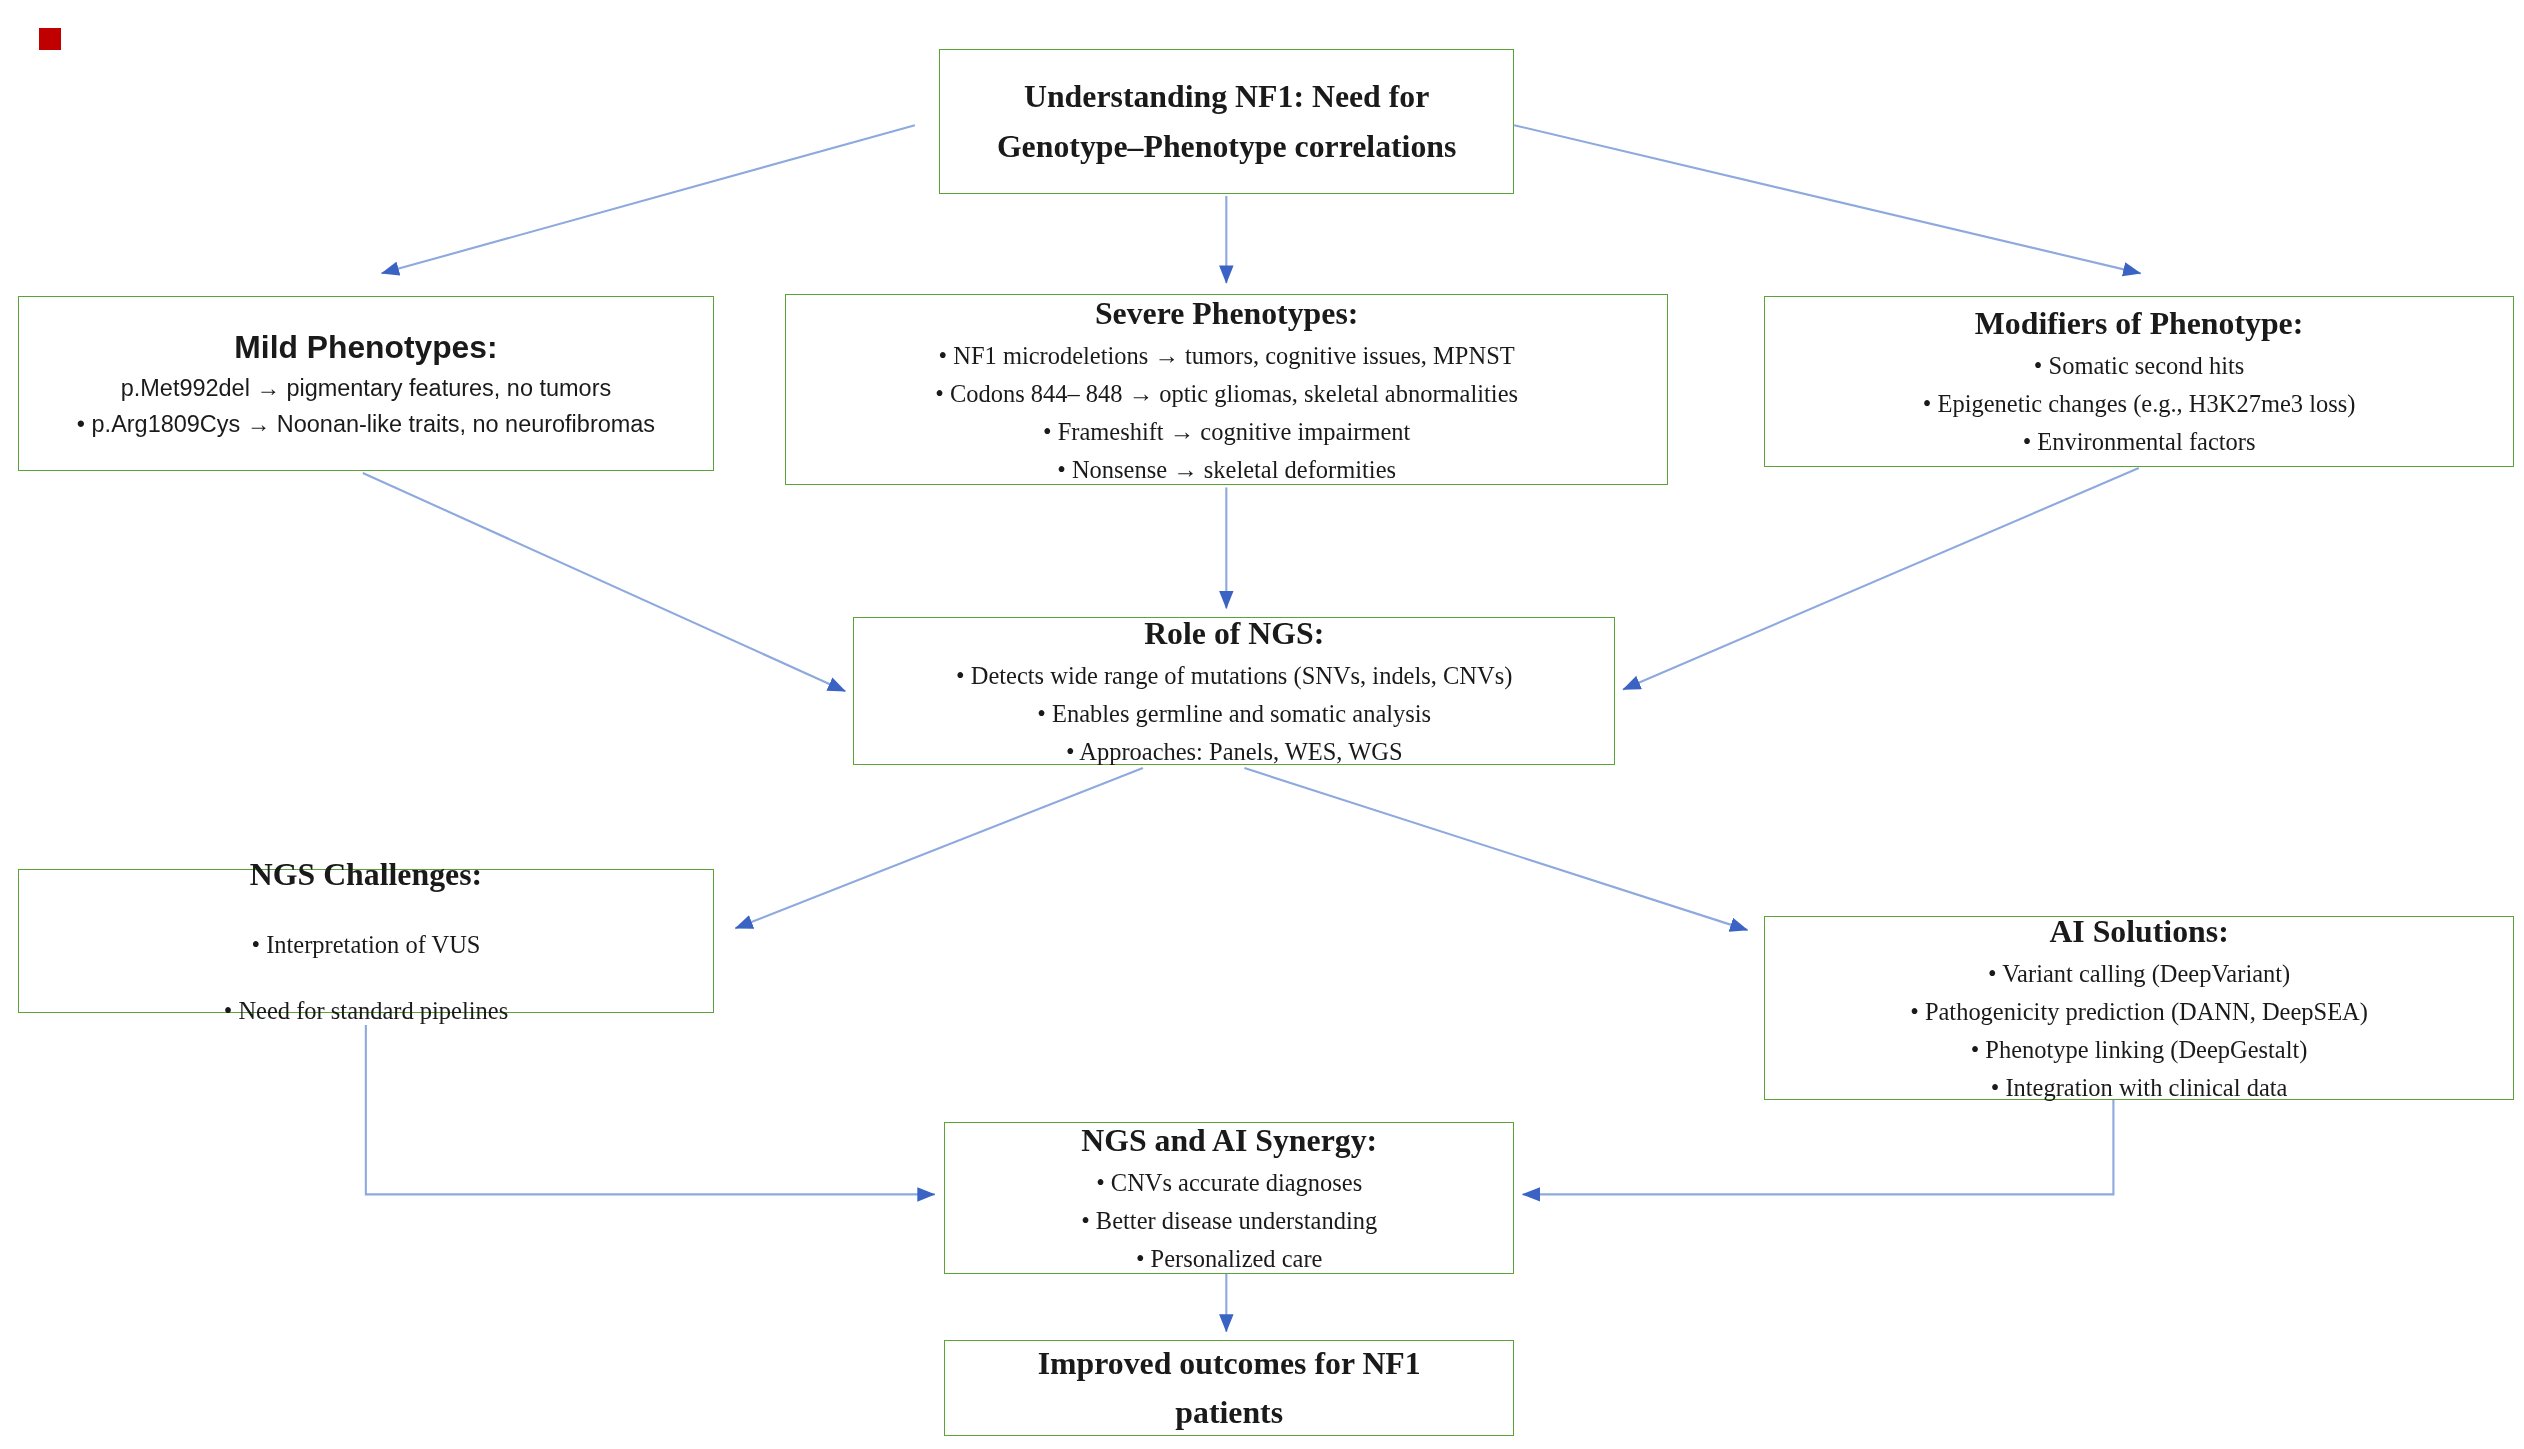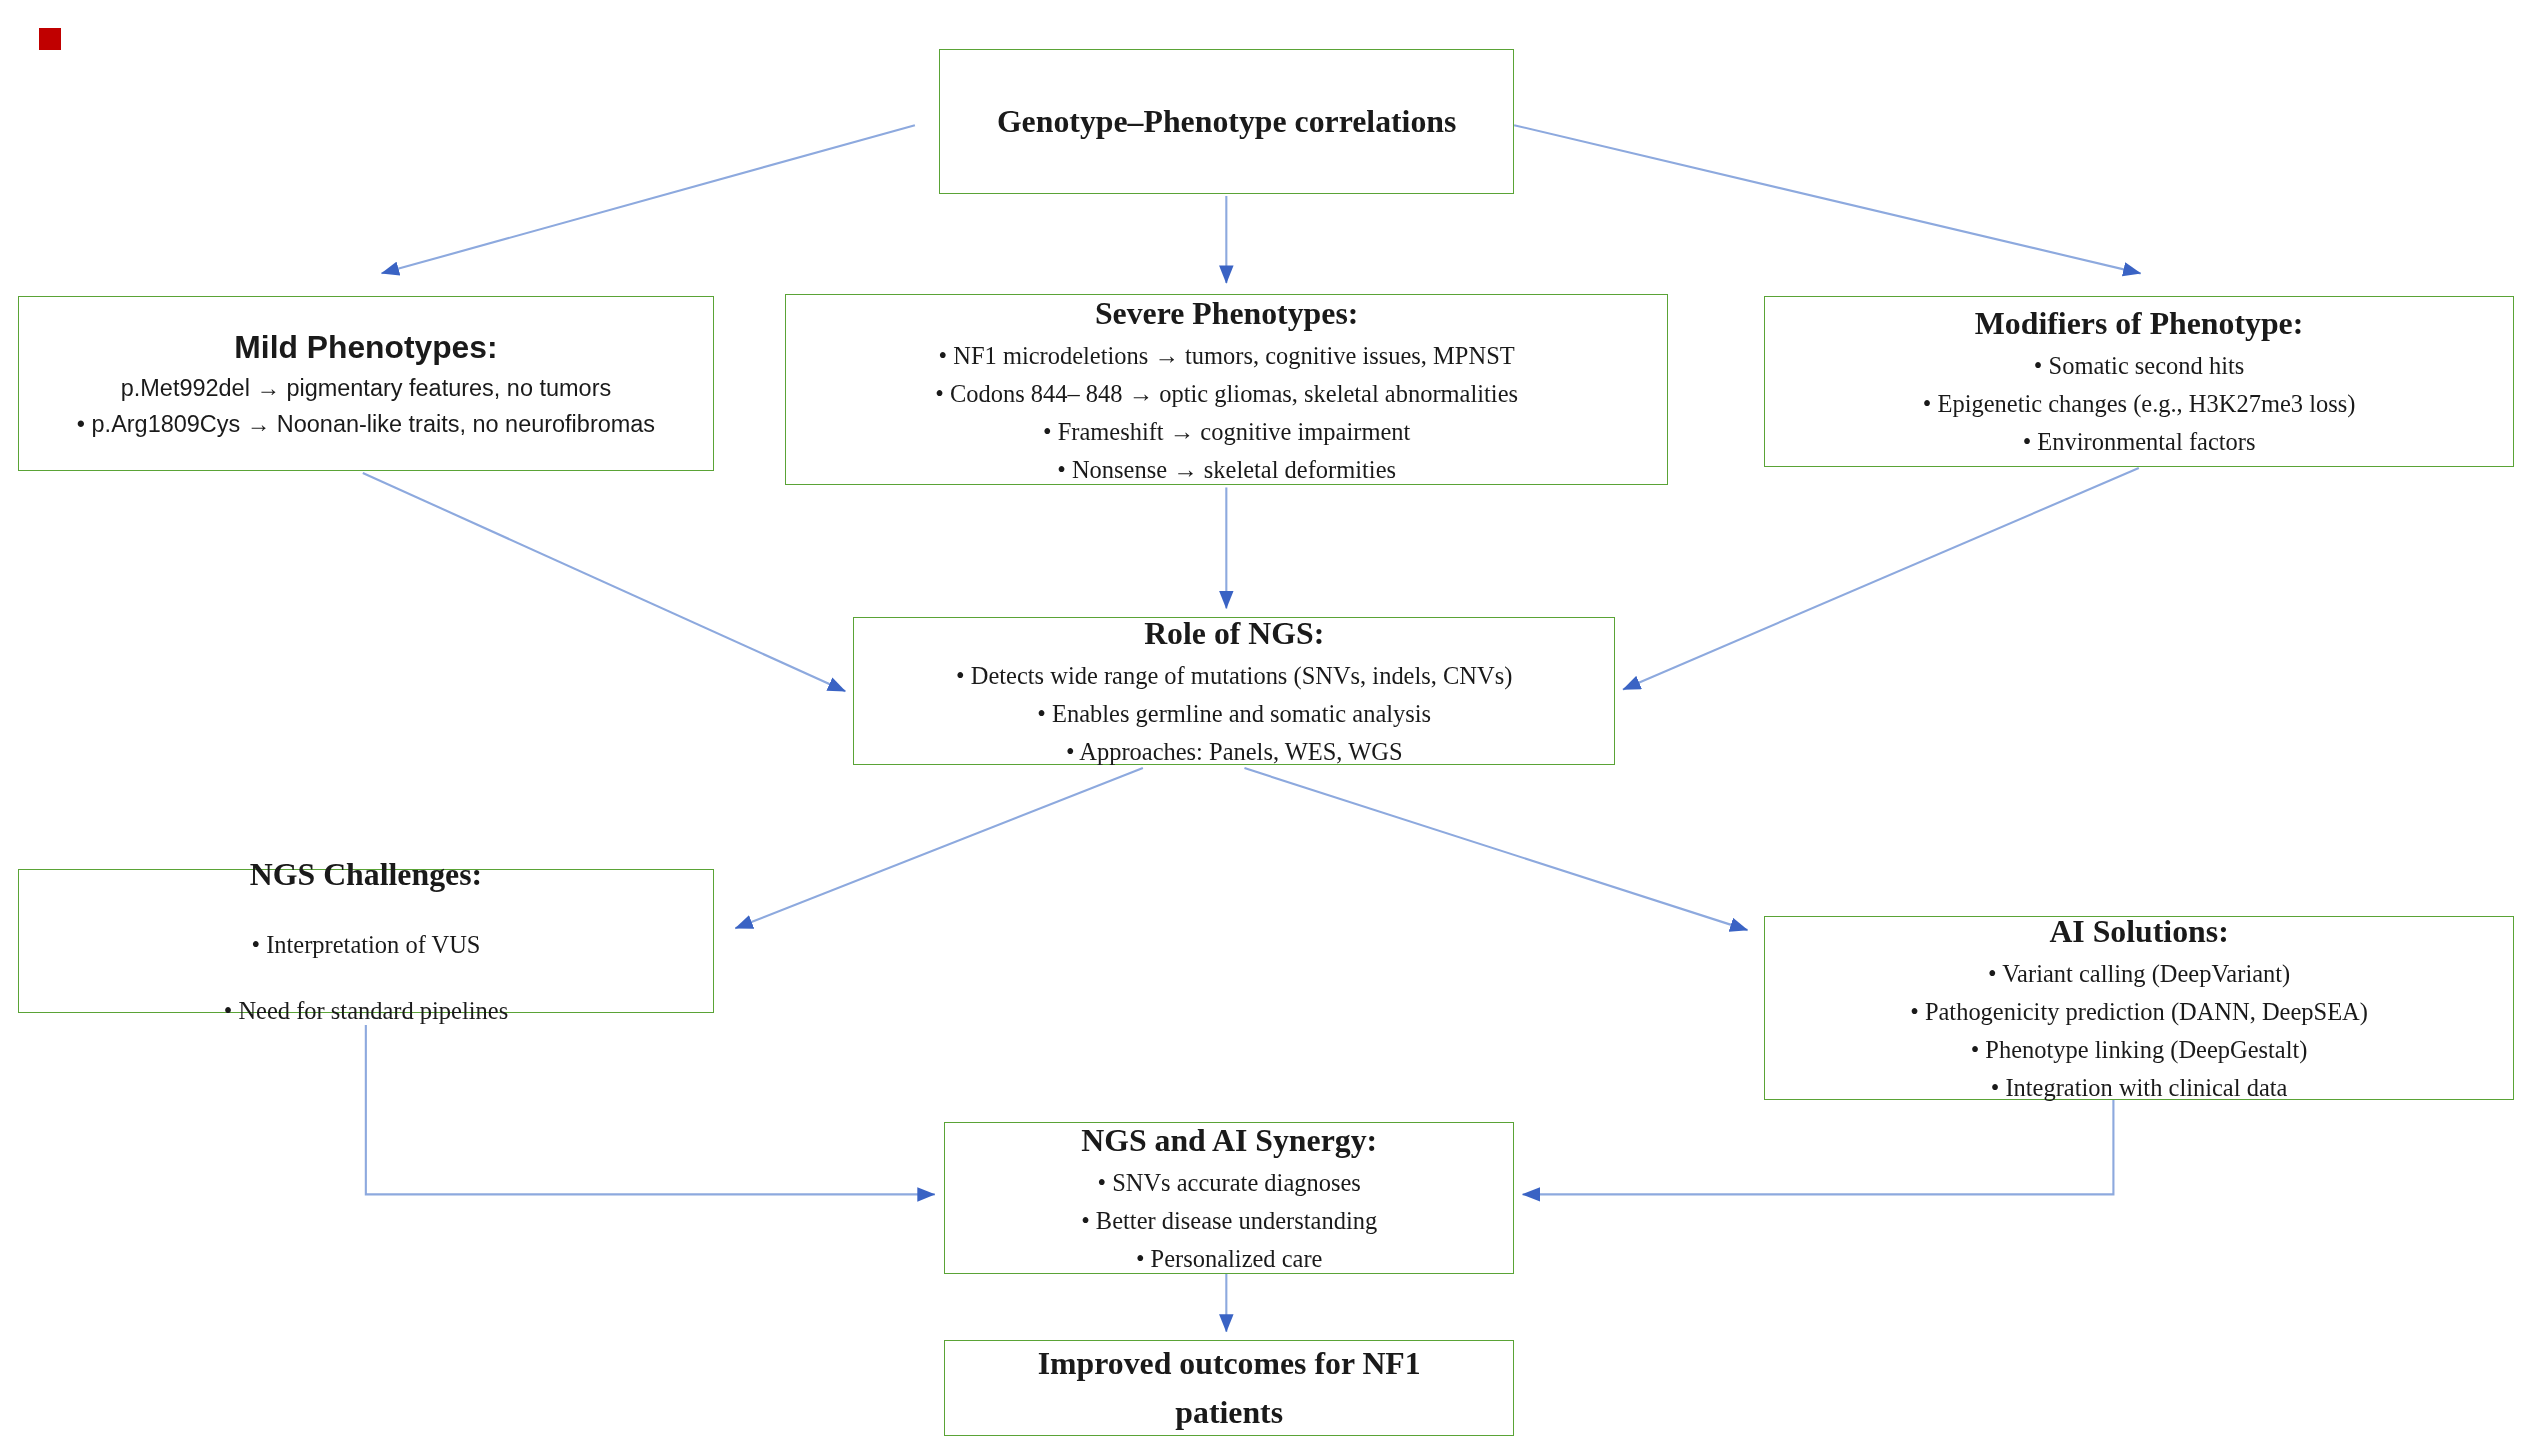--- a/index.html
+++ b/index.html
@@ -76,20 +76,21 @@
     <path d="M1890,1270 L1216,1535" marker-end="url(#ah)"></path>
     <path d="M2058,1270 L2890,1538" marker-end="url(#ah)"></path>
     <path d="M605,1695 L605,1975 L1546,1975" marker-end="url(#ah)"></path>
     <path d="M3495,1740 L3495,1975 L2518,1975" marker-end="url(#ah)"></path>
     <path d="M2028,2106 L2028,2202" marker-end="url(#ah)"></path>
   </svg>
 
   <div class="red-marker"></div>
 
   <div class="box" style="left:37.2%; top:3.4%; width:22.8%; height:10.0%;">
+    <div class="title-line">Understanding NF1: Need for</div>
     <div class="title-line">Genotype–Phenotype correlations</div>
   </div>
 
   <div class="box sans" style="left:0.7%; top:20.4%; width:27.6%; height:12.1%;">
     <div class="box-heading">Mild Phenotypes:</div>
     <div class="box-line">p.Met992del → pigmentary features, no tumors</div>
     <div class="box-line">• p.Arg1809Cys → Noonan-like traits, no neurofibromas</div>
   </div>
 
   <div class="box" style="left:31.1%; top:20.3%; width:35.0%; height:13.2%;text-align:center;">
@@ -123,21 +124,21 @@
   <div class="box" style="left:69.9%; top:59.9%; width:29.7%; height:12.7%;margin-top:48px;">
     <div class="box-heading">AI Solutions:</div>
     <div class="box-line">• Variant calling (DeepVariant)</div>
     <div class="box-line">• Pathogenicity prediction (DANN, DeepSEA)</div>
     <div class="box-line">• Phenotype linking (DeepGestalt)</div>
     <div class="box-line">• Integration with clinical data</div>
   </div>
 
   <div class="box" style="left:37.4%; top:77.4%; width:22.6%; height:10.5%;">
     <div class="box-heading">NGS and AI Synergy:</div>
-    <div class="box-line">• SNVs accurate diagnoses</div>
+    <div class="box-line">• CNVs accurate diagnoses</div>
     <div class="box-line">• Better disease understanding</div>
     <div class="box-line">• Personalized care</div>
   </div>
 
   <div class="box" style="left:37.4%; top:92.5%; width:22.6%; height:6.6%;">
     <div class="title-line">Improved outcomes for NF1</div>
     <div class="title-line">patients</div>
   </div>
 
 </div>

